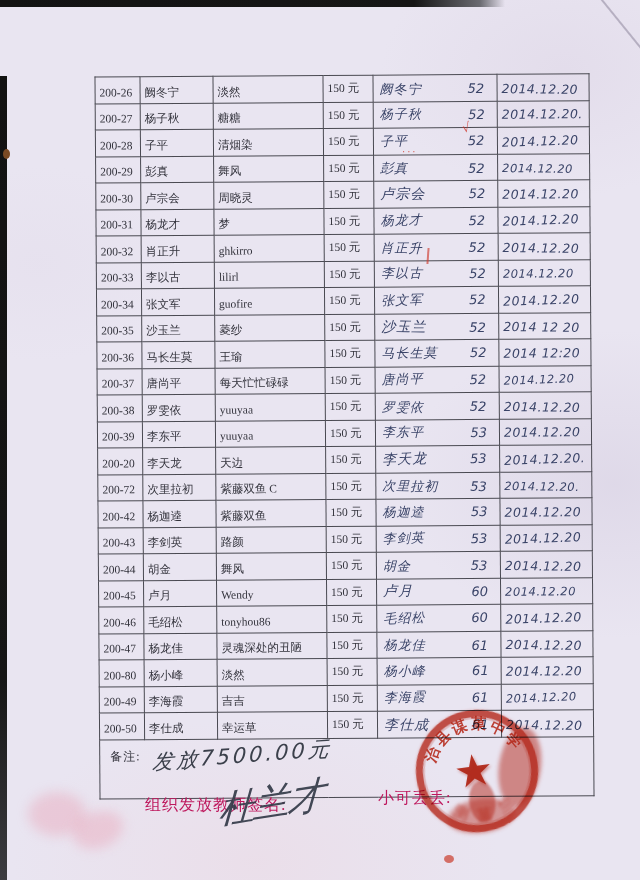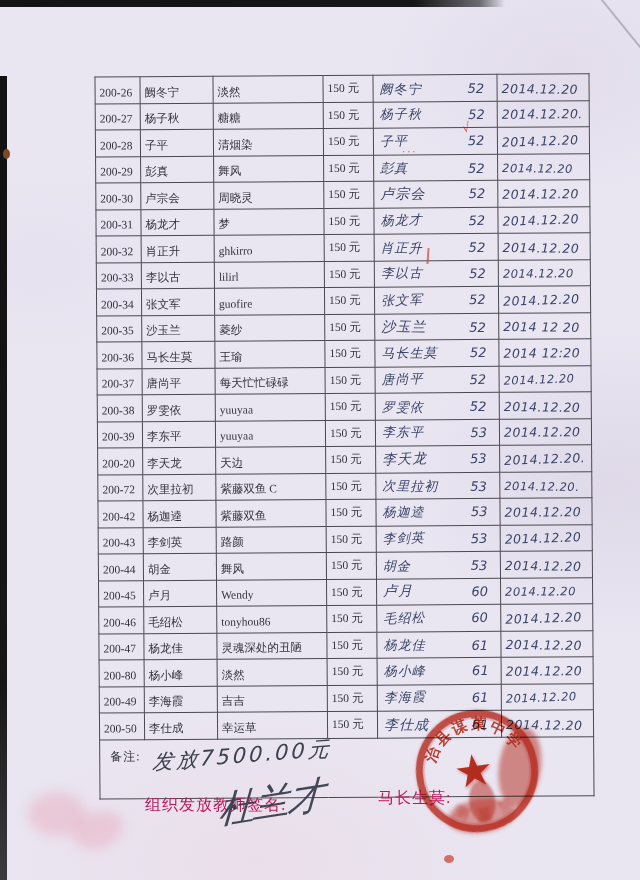--- a/index.html
+++ b/index.html
@@ -429,21 +429,21 @@
           <span id="remark-label" class="printed">备注:</span>
           <span id="remark-hand" class="hand">发放7500.00元</span>
         </td>
       </tr>
     </tbody>
   </table>
 </div>
 
 <div class="footer-label" id="teacher-label">组织发放教师签名:</div>
 <div id="teacher-sign">杜兰才</div>
-<div class="footer-label" id="school-label">马长生莫:</div>
+<div class="footer-label" id="school-label">小可丢丢:</div>
 
 <div id="stamp">
   <div id="stamp-ring"></div>
   <div class="blotch" id="blotch-right"></div>
   <div class="blotch" id="blotch-bottom"></div>
   <div class="blotch" id="blotch-mid"></div>
   <div id="stamp-star">★</div>
   <div id="stamp-arc-top">
       <span class="arc-char" style="transform: translate(-50%, -50%) rotate(-62deg) translateY(-47px);">治</span>
       <span class="arc-char" style="transform: translate(-50%, -50%) rotate(-38deg) translateY(-47px);">县</span>

